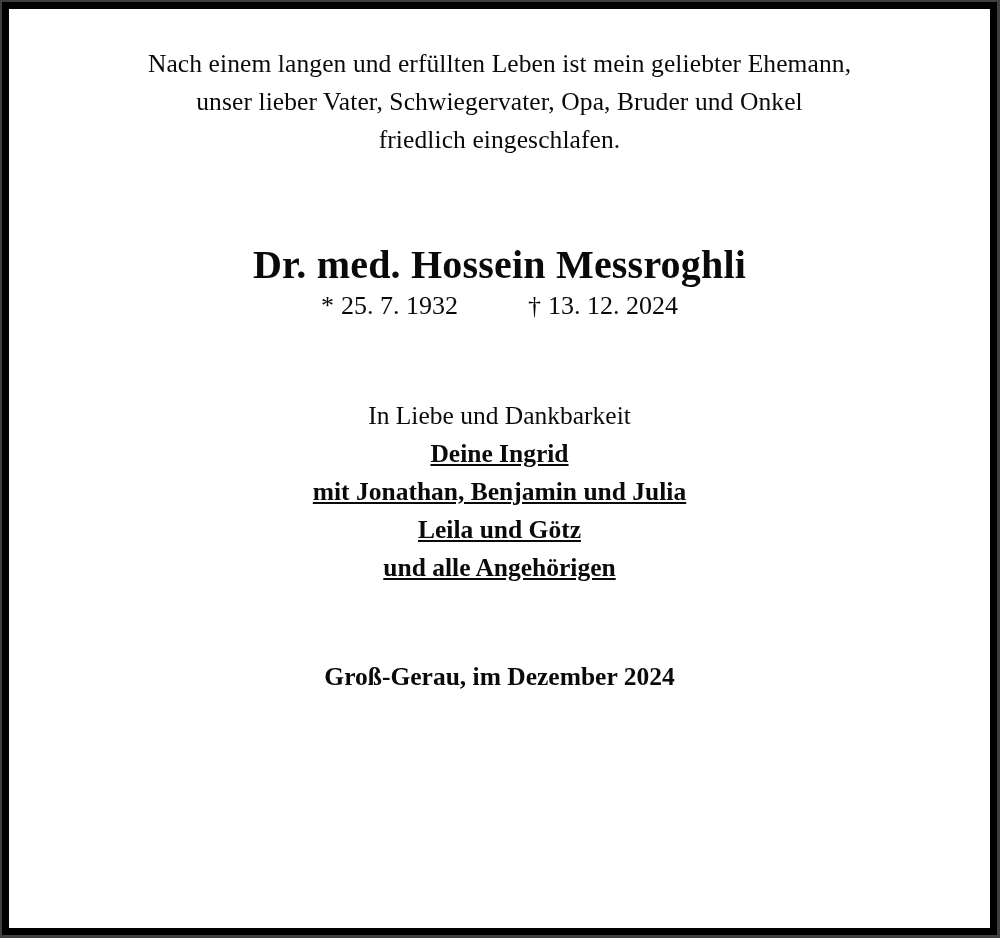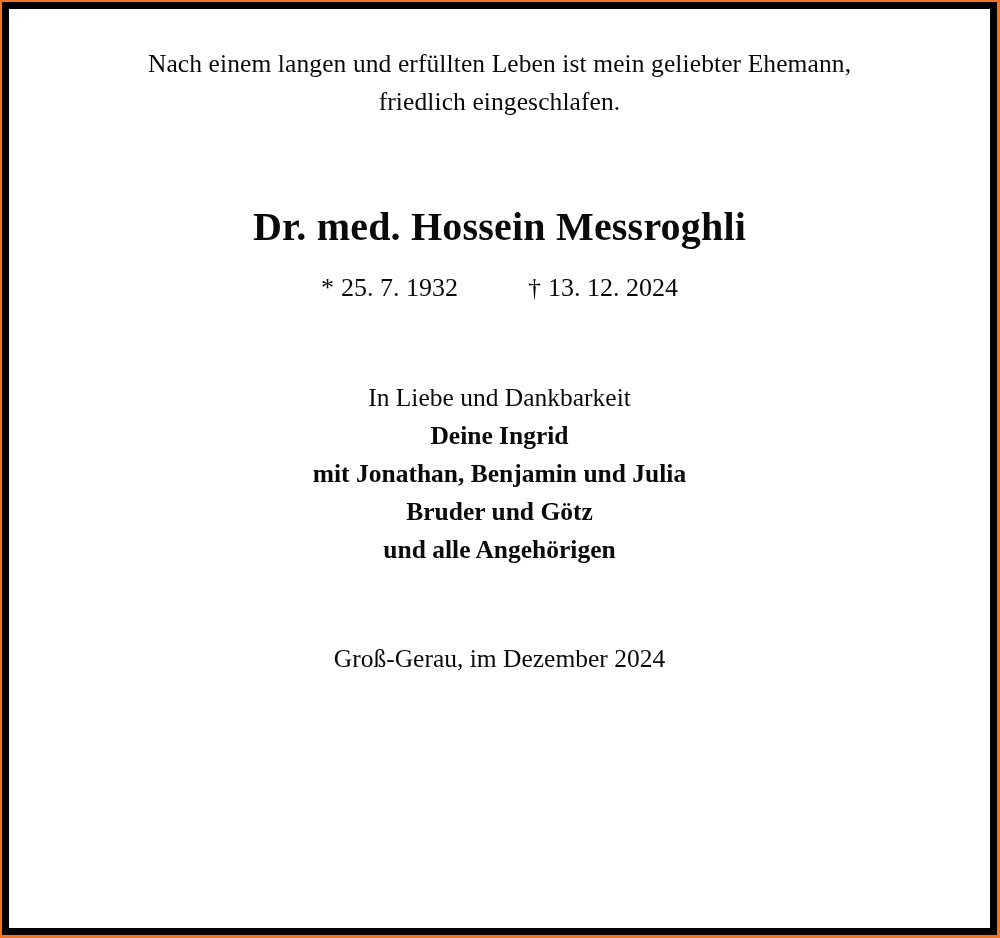--- a/index.html
+++ b/index.html
@@ -6,21 +6,21 @@
   html, body {
     margin: 0;
     padding: 0;
     background: #ffffff;
   }
 
   .page {
     position: relative;
     width: 1000px;
     height: 938px;
-    background: #f97316;
+    background: #404040;
     box-sizing: border-box;
     padding: 2px 3px 3px 2px;
     overflow: hidden;
   }
 
   .frame {
     width: 100%;
     height: 100%;
     border: 7px solid #000000;
     background: #ffffff;
@@ -63,21 +63,21 @@
   .deceased-name {
     font-size: 40px;
     font-weight: 700;
     line-height: 1.08;
     letter-spacing: 0.2px;
     white-space: nowrap;
   }
 
   
   .dates {
-    margin-top: 24px;
+    margin-top: 4px;
     width: 100%;
     display: flex;
     justify-content: center;
     align-items: baseline;
     font-size: 26px;
     line-height: 1.2;
     font-weight: 400;
   }
   .date-item { white-space: nowrap; }
   .date-birth { margin-right: 70px; }
@@ -92,20 +92,21 @@
   .dedication-intro {
     font-size: 25.5px;
     line-height: 38px;
     font-weight: 400;
     white-space: nowrap;
   }
   .family-list {
     margin: 0;
     padding: 0;
     list-style: none;
+    text-decoration: underline;
   }
   .family-line {
     font-size: 25.5px;
     line-height: 38px;
     font-weight: 700;
     white-space: nowrap;
   }
 
   
   .burial-note {
@@ -118,33 +119,34 @@
     white-space: nowrap;
   }
 
   
   .place-date {
     margin-top: 73px;
     width: 100%;
     text-align: center;
     font-size: 25.5px;
     line-height: 34px;
-    font-weight: 400;
+    font-weight: 700;
     white-space: nowrap;
   }
 </style>
 </head>
 <body>
 
 <div class="page">
   <div class="frame">
     <div class="inner">
 
       <div class="intro">
         <span class="intro-line">Nach einem langen und erfüllten Leben ist mein geliebter Ehemann,</span>
+        <span class="intro-line">unser lieber Vater, Schwiegervater, Opa, Bruder und Onkel</span>
         <span class="intro-line">friedlich eingeschlafen.</span>
       </div>
 
       <div class="name-block">
         <div class="deceased-name">Dr. med. Hossein Messroghli</div>
       </div>
 
       <div class="dates">
         <span class="date-item date-birth">
           <span class="date-sym">*</span><span>25. 7. 1932</span>
@@ -152,21 +154,21 @@
         <span class="date-item date-death">
           <span class="date-sym">†</span><span>13. 12. 2024</span>
         </span>
       </div>
 
       <div class="dedication">
         <div class="dedication-intro">In Liebe und Dankbarkeit</div>
         <ul class="family-list">
           <li class="family-line">Deine Ingrid</li>
           <li class="family-line">mit Jonathan, Benjamin und Julia</li>
-          <li class="family-line">Bruder und Götz</li>
+          <li class="family-line">Leila und Götz</li>
           <li class="family-line">und alle Angehörigen</li>
         </ul>
       </div>
 
 
       <div class="place-date">Groß-Gerau, im Dezember 2024</div>
 
     </div>
   </div>
 </div>

